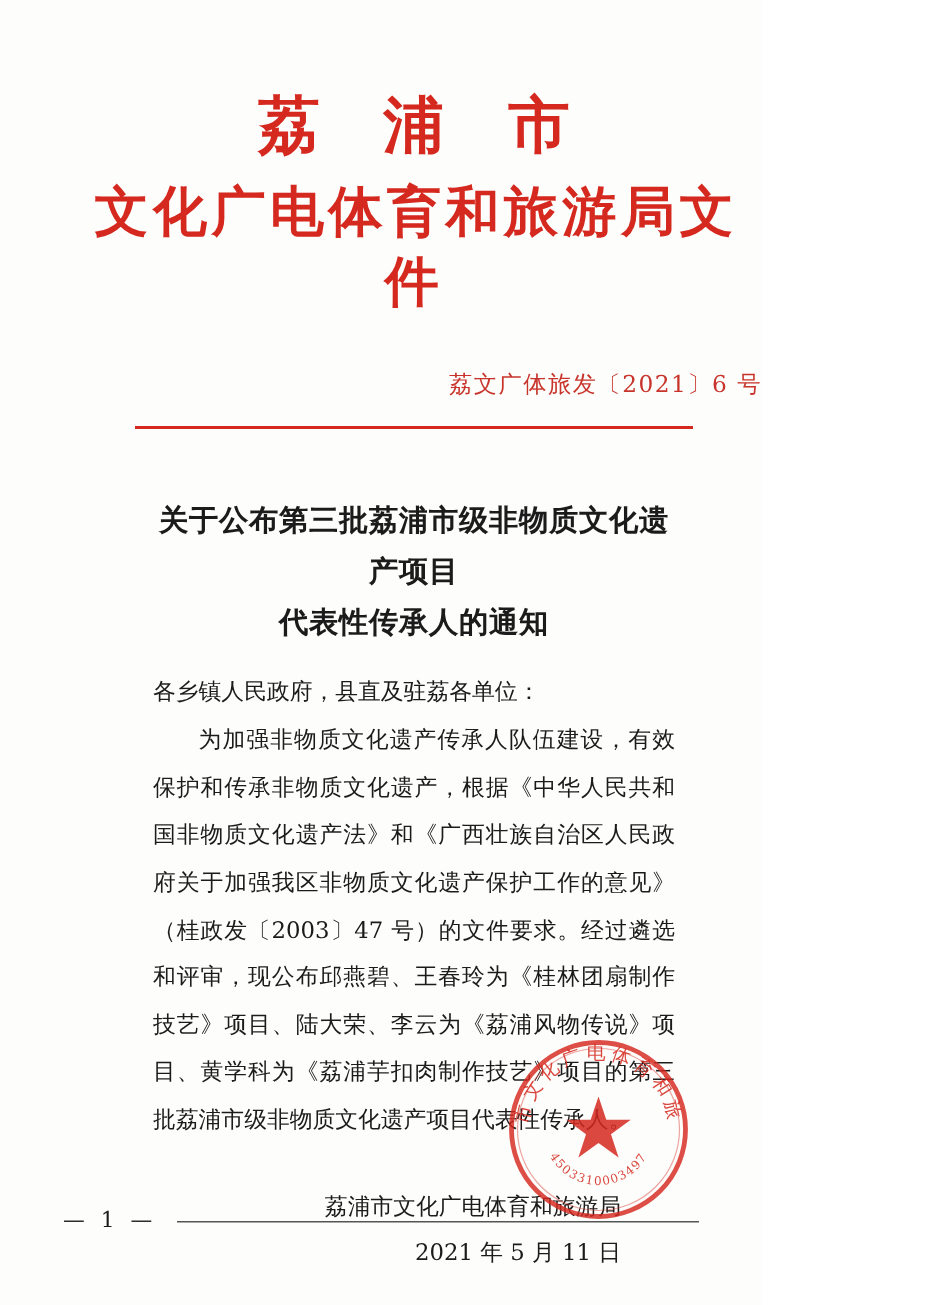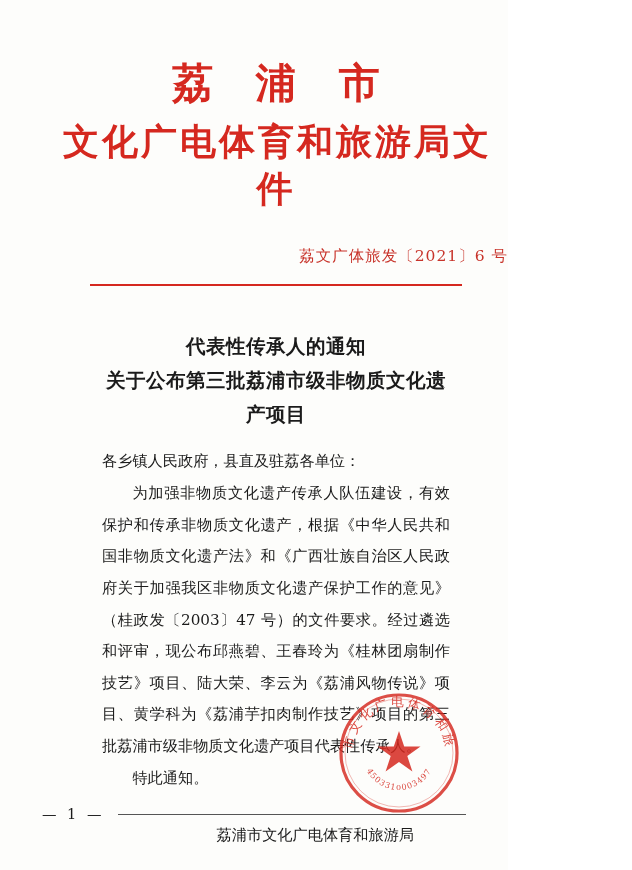--- a/index.html
+++ b/index.html
@@ -141,31 +141,31 @@
   <div class="masthead">
     <div class="line1">荔 浦 市</div>
     <div class="line2">文化广电体育和旅游局文件</div>
   </div>
 
   <div class="doc-number">荔文广体旅发〔2021〕6 号</div>
 
   <div class="red-rule"></div>
 
   <div class="title">
+    <div>关于公布第三批荔浦市级非物质文化遗产项目</div>
     <div>代表性传承人的通知</div>
-    <div>关于公布第三批荔浦市级非物质文化遗产项目</div>
   </div>
 
   <div class="body-text">
     <p>各乡镇人民政府，县直及驻荔各单位：</p>
     <p class="indent">为加强非物质文化遗产传承人队伍建设，有效保护和传承非物质文化遗产，根据《中华人民共和国非物质文化遗产法》和《广西壮族自治区人民政府关于加强我区非物质文化遗产保护工作的意见》（桂政发〔2003〕47 号）的文件要求。经过遴选和评审，现公布邱燕碧、王春玲为《桂林团扇制作技艺》项目、陆大荣、李云为《荔浦风物传说》项目、黄学科为《荔浦芋扣肉制作技艺》项目的第三批荔浦市级非物质文化遗产项目代表性传承人。</p>
-    <p class="indent">特此通知。</p>
 
     <div class="signature">
       <div>荔浦市文化广电体育和旅游局</div>
+      <div>2021 年 5 月 11 日</div>
     </div>
   </div>
 
   <div class="seal">
     <svg width="126" height="126" viewBox="0 0 126 126" xmlns="http://www.w3.org/2000/svg">
       <defs>
         <path id="sealArcTop" d="M 16,63 A 47,47 0 0 1 110,63"></path>
         <path id="sealArcBottom" d="M 26,63 A 37,37 0 0 0 100,63"></path>
       </defs>
       <g opacity="0.82" fill="none" stroke="#d5281f">

